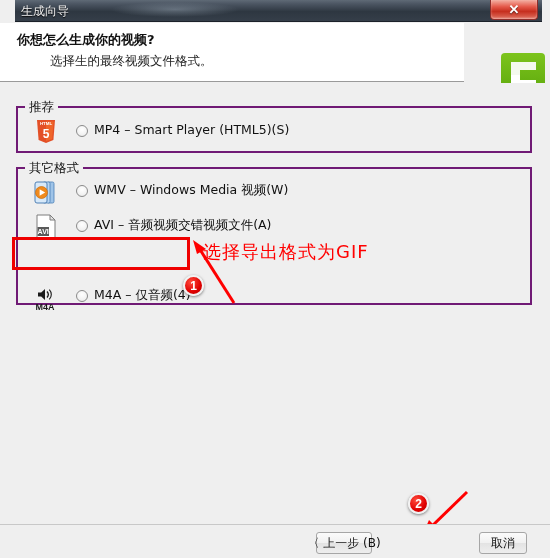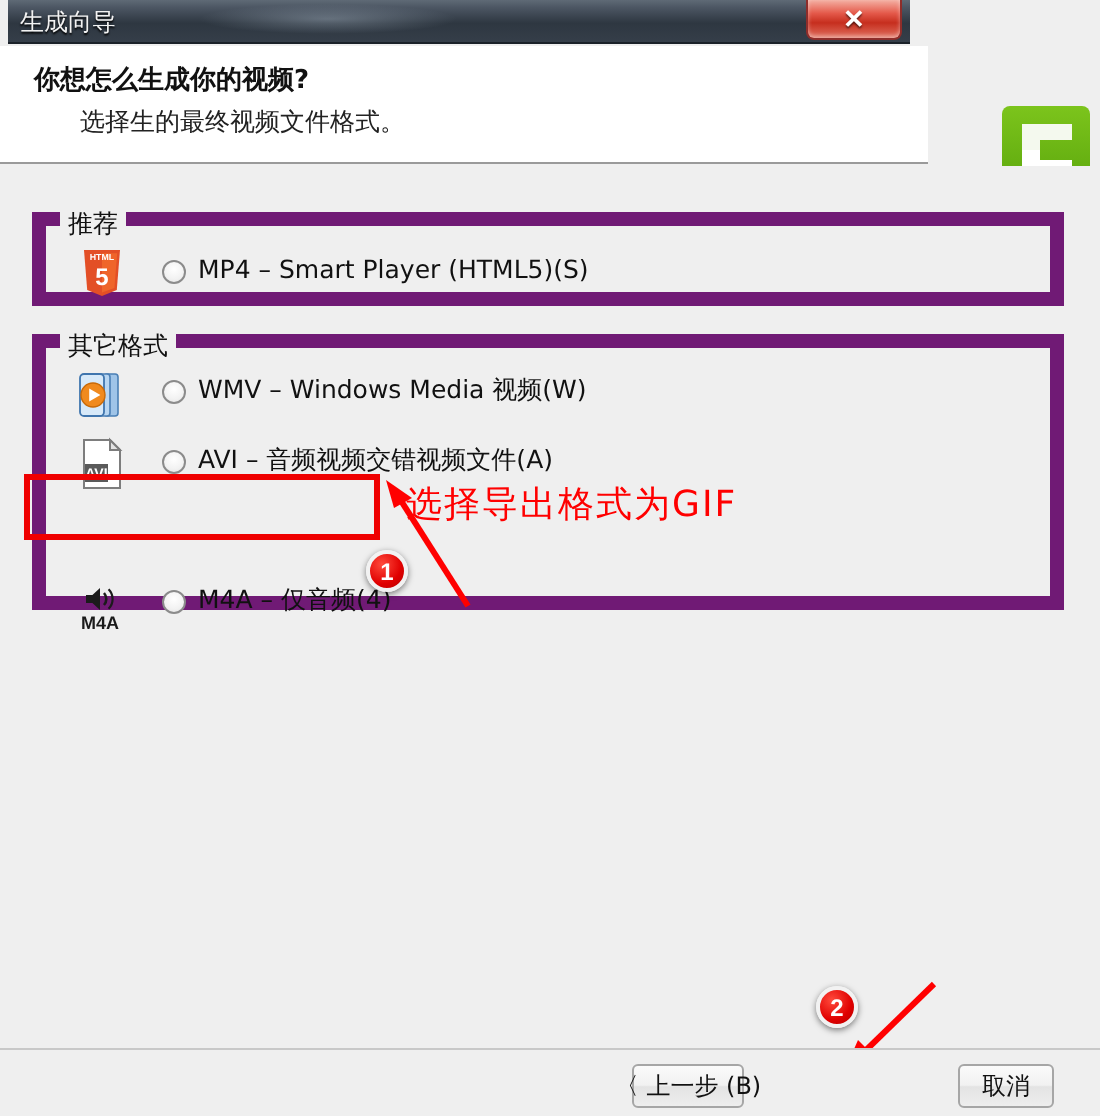--- a/index.html
+++ b/index.html
@@ -5,21 +5,21 @@
   html,body{margin:0;padding:0;}
   body{
     width:550px;height:558px;overflow:hidden;position:relative;
     font-family:"Liberation Sans","DejaVu Sans",sans-serif;
     background:#efefef;
     -webkit-font-smoothing:none;
   }
 
   
   #titlebar{
-    position:absolute;left:4px;top:0;width:451px;height:22px;
+    position:absolute;left:15px;top:0;width:527px;height:22px;
     background:linear-gradient(to bottom,#5f6a76 0%,#4c5663 18%,#2e3741 55%,#353e49 100%);
     border-bottom:1px solid #1b2129;
     box-sizing:border-box;
   }
   #titlebar .glow{
     position:absolute;left:95px;top:2px;width:130px;height:15px;
     background:radial-gradient(ellipse at center, rgba(190,205,220,.35) 0%, rgba(190,205,220,0) 70%);
     pointer-events:none;
   }
   #title-text{
@@ -50,42 +50,42 @@
     position:absolute;left:0;top:23px;width:464px;height:59px;
     background:#ffffff;border-bottom:1px solid #9a9a9a;
     box-sizing:border-box;
   }
   #header-title{
     position:absolute;left:17px;top:8px;
     font-family:"DejaVu Sans",sans-serif;
     font-size:13px;font-weight:bold;color:#111;white-space:nowrap;
   }
   #header-sub{
-    position:absolute;left:40px;top:30px;
+    position:absolute;left:50px;top:30px;
     font-family:"DejaVu Sans",sans-serif;
     font-size:12.5px;color:#222;white-space:nowrap;
   }
   #brand-logo{
     position:absolute;left:501px;top:30px;width:44px;height:44px;
     border-radius:4px;
     background:linear-gradient(to bottom,#7cc41c 0%,#5ba60c 100%);
   }
   #brand-logo .cshape{
     position:absolute;left:9px;top:8px;width:27px;height:28px;
   }
 
   
   #body{
     position:absolute;left:0;top:83px;width:550px;height:441px;
     background:#efefef;
   }
 
   .groupbox{
     position:absolute;
-    border:7px solid #701a75;
+    border:2px solid #701a75;
     background:transparent;
     box-sizing:border-box;
   }
   .group-label{
     position:absolute;top:-9px;left:7px;
     background:#efefef;padding:0 4px;
     font-family:"DejaVu Sans",sans-serif;
     font-size:12.5px;color:#111;white-space:nowrap;
   }
 

